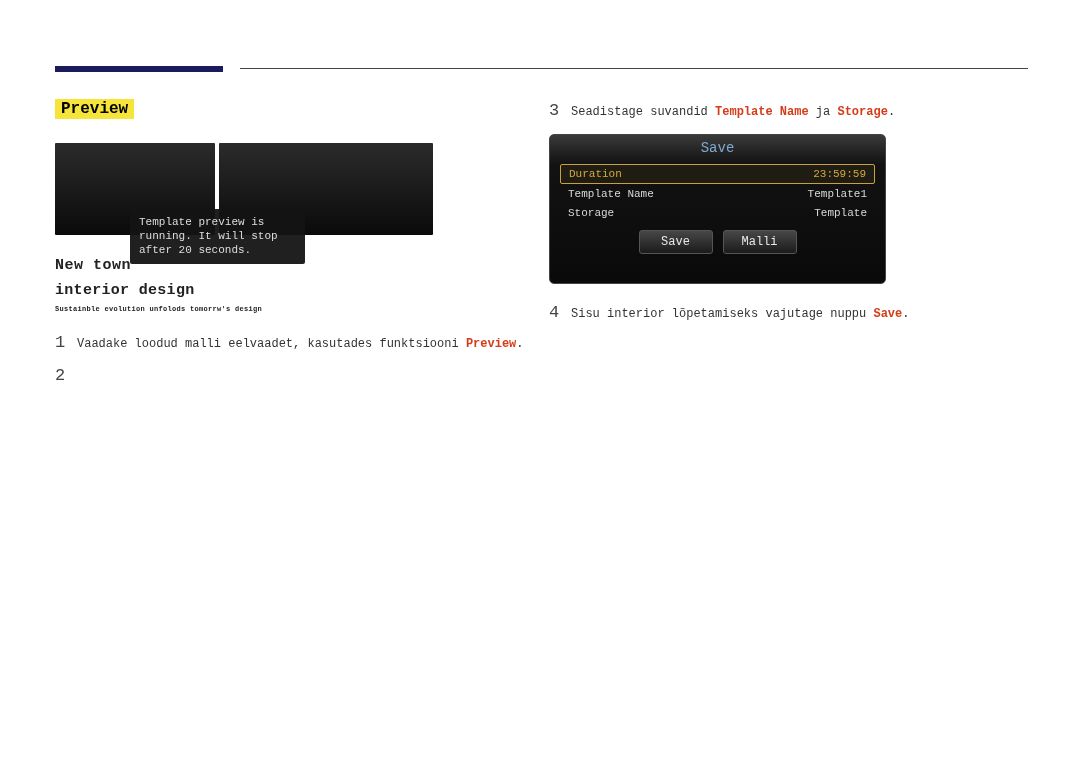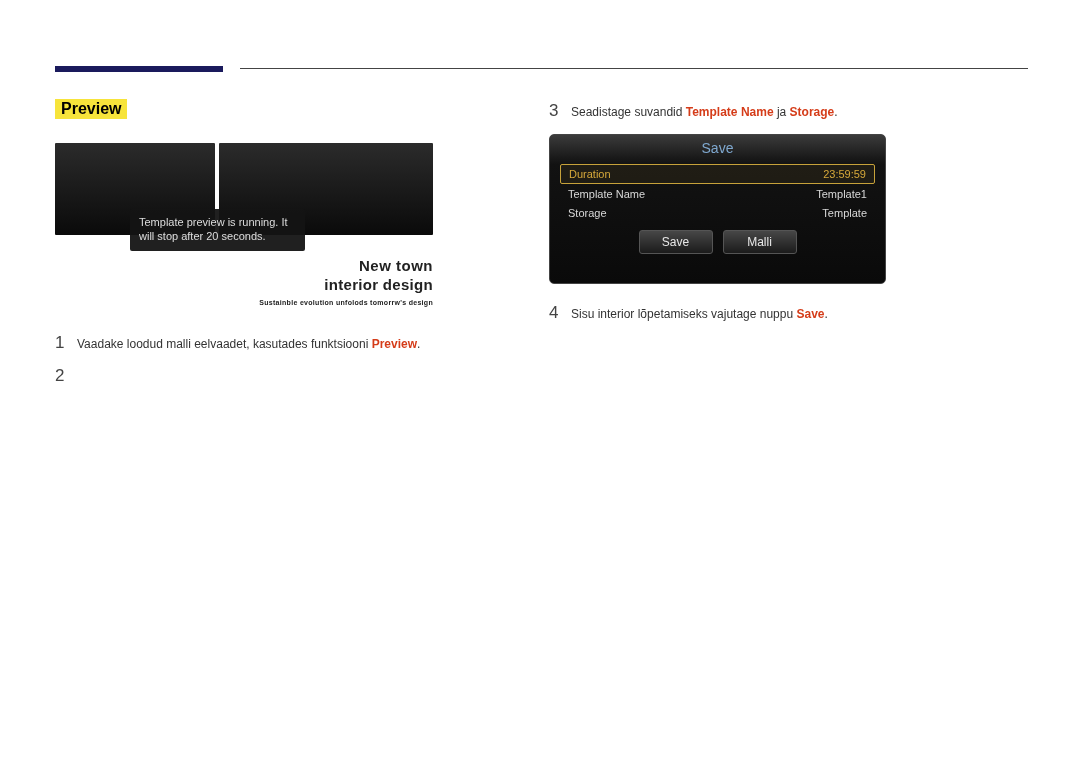--- a/index.html
+++ b/index.html
@@ -1,15 +1,15 @@
 <!DOCTYPE html>
 <html><head>
 <meta charset="utf-8">
 <style>
-  * { margin: 0; padding: 0; box-sizing: border-box; }
+  * { margin: 0; padding: 0; box-sizing: border-box; font-family: Liberation Mono, monospace; }
   body {
     width: 1080px;
     height: 763px;
     font-family: Arial, Helvetica, sans-serif;
     background: #fff;
     color: #000;
     position: relative;
   }
   .header-bar {
     position: absolute;
@@ -60,25 +60,25 @@
     top: 209px;
     width: 175px;
     background: rgba(20,20,20,0.95);
     color: #ddd;
     font-size: 11px;
     padding: 7px 9px;
     border-radius: 2px;
     line-height: 1.25;
   }
   .caption-area {
-    text-align: right;
+    text-align: left;
     color: #222;
   }
   .caption-line1 { font-size: 15px; font-weight: bold; margin-top: 22px; letter-spacing: 0.5px; }
-  .caption-line2 { font-size: 15px; font-weight: bold; margin-top: 2px; letter-spacing: 0.3px; }
+  .caption-line2 { font-size: 15px; font-weight: bold; margin-top: 8px; letter-spacing: 0.3px; }
   .caption-line3 { font-size: 7px; font-weight: bold; margin-top: 6px; letter-spacing: 0.3px; }
   .step {
     position: absolute;
     display: flex;
     align-items: baseline;
     font-size: 12px;
     color: #333;
   }
   .step .num {
     font-size: 17px;

